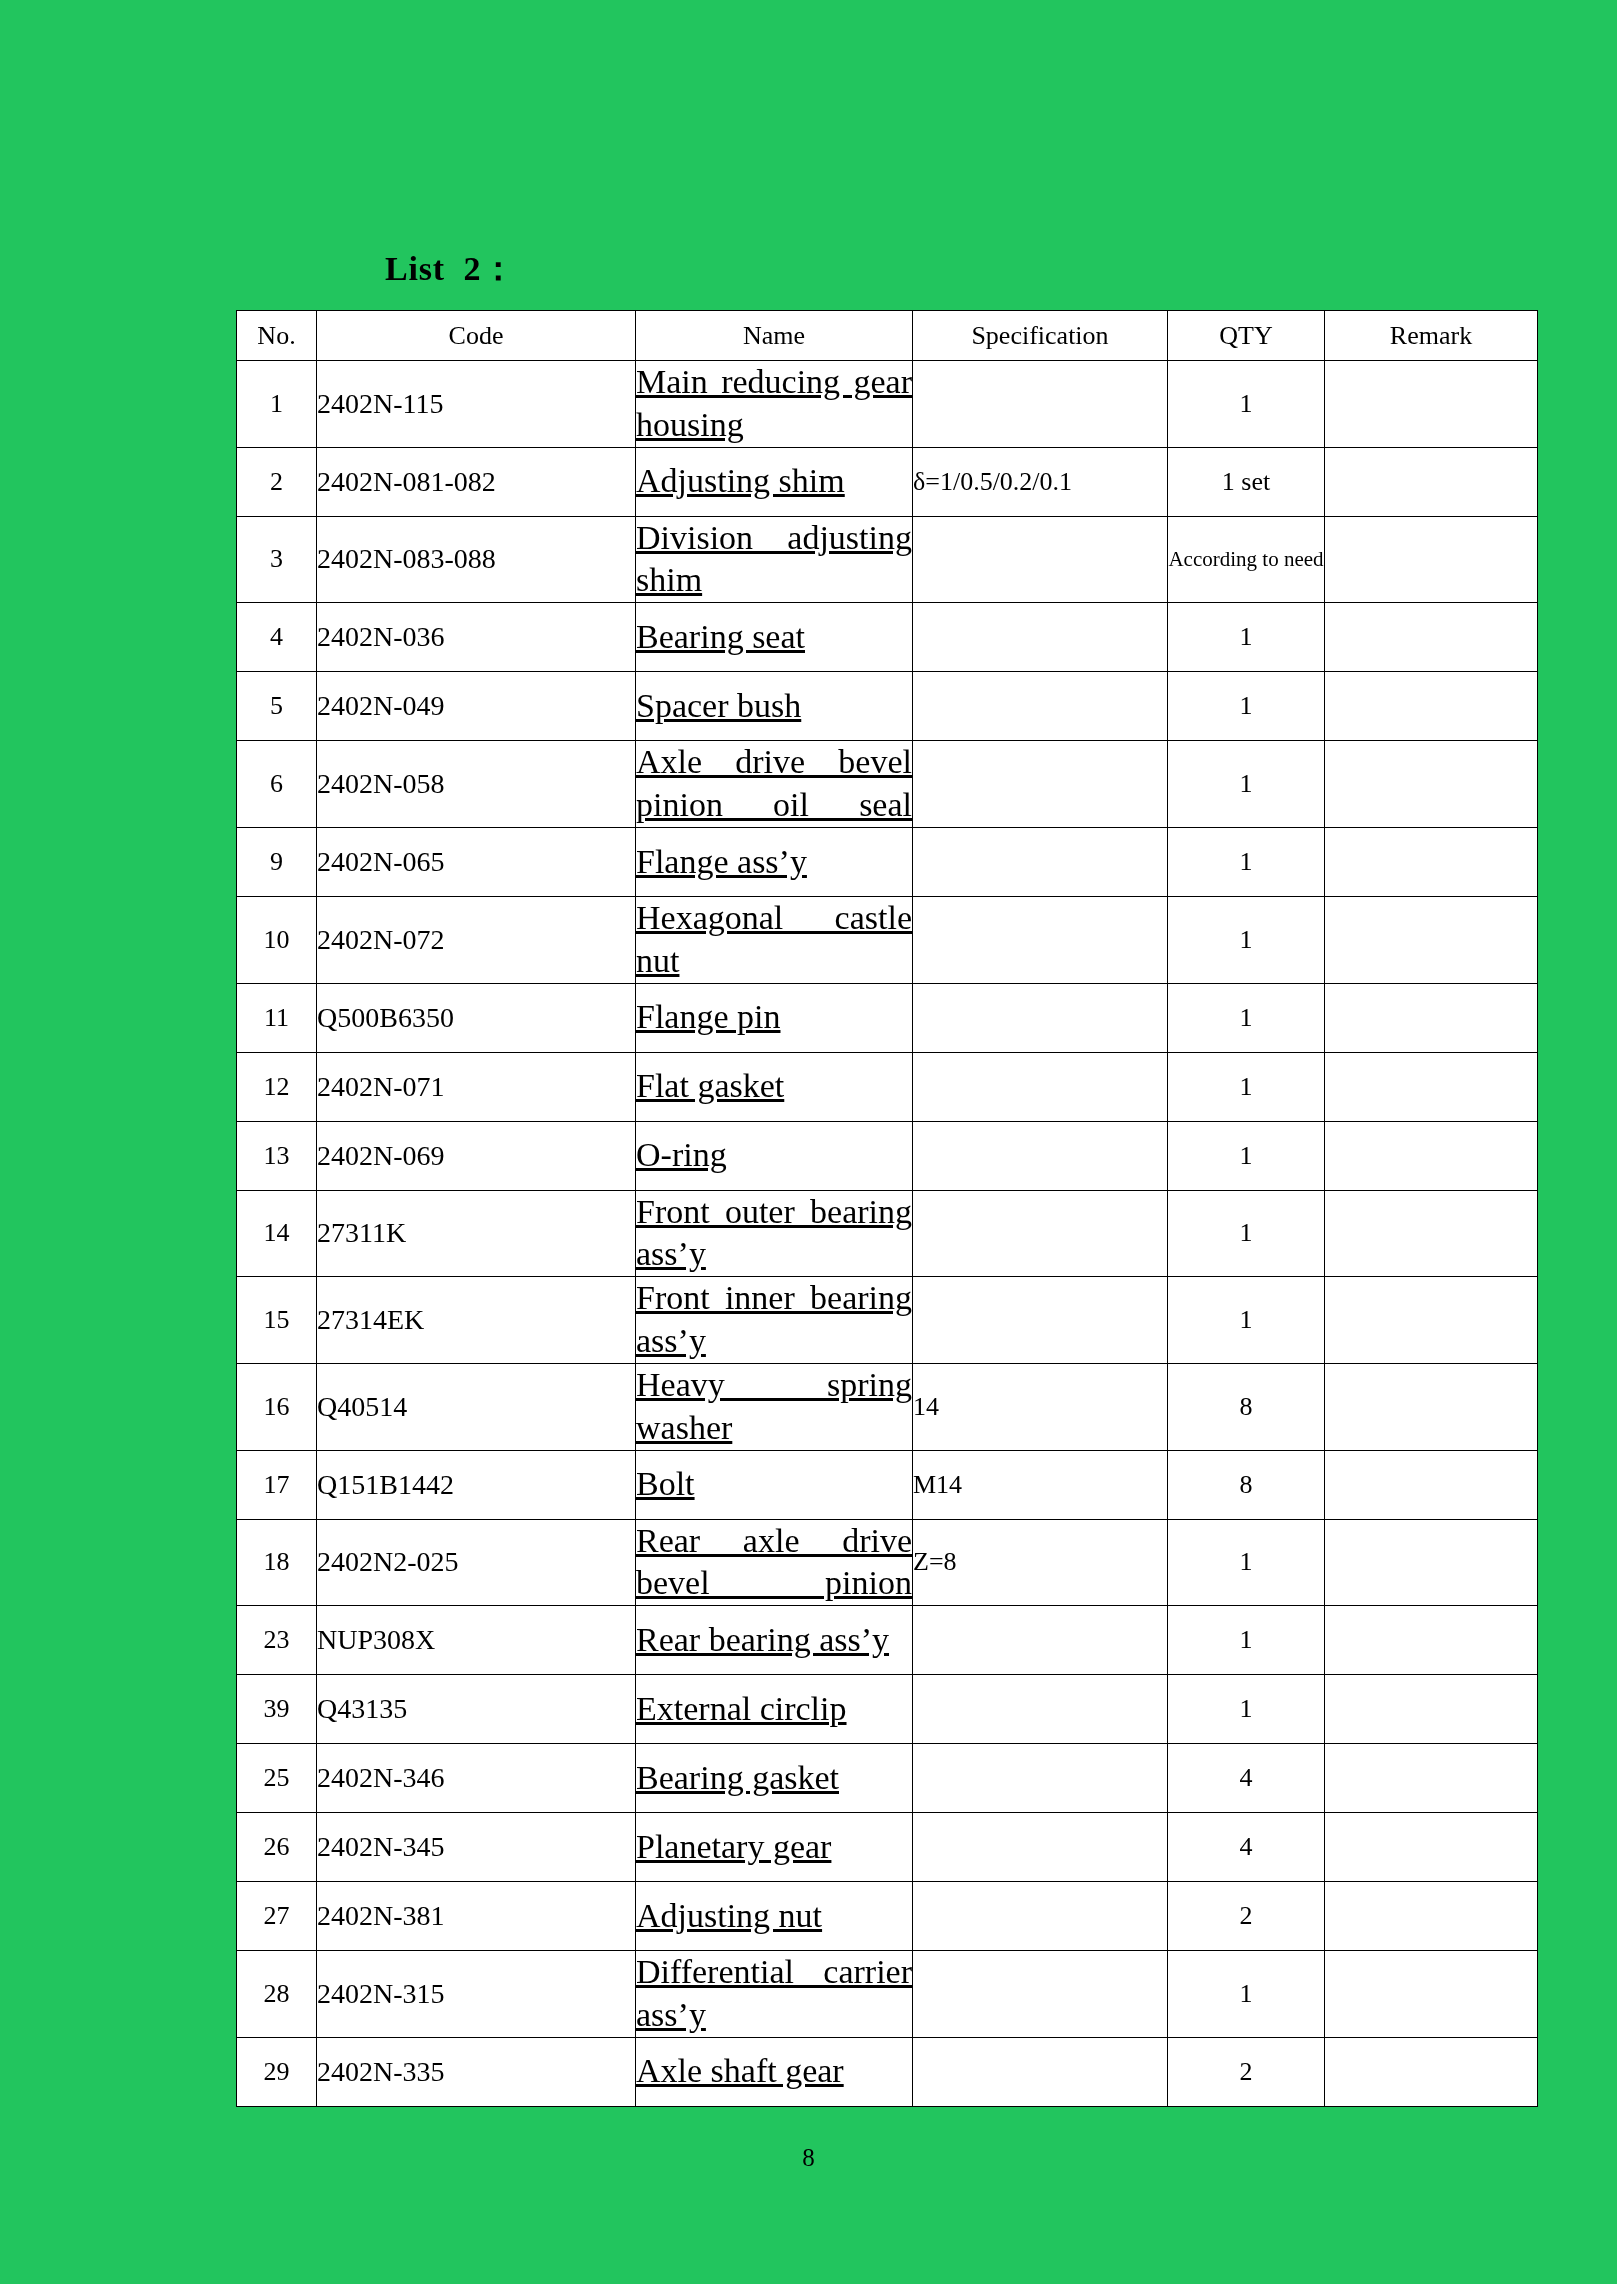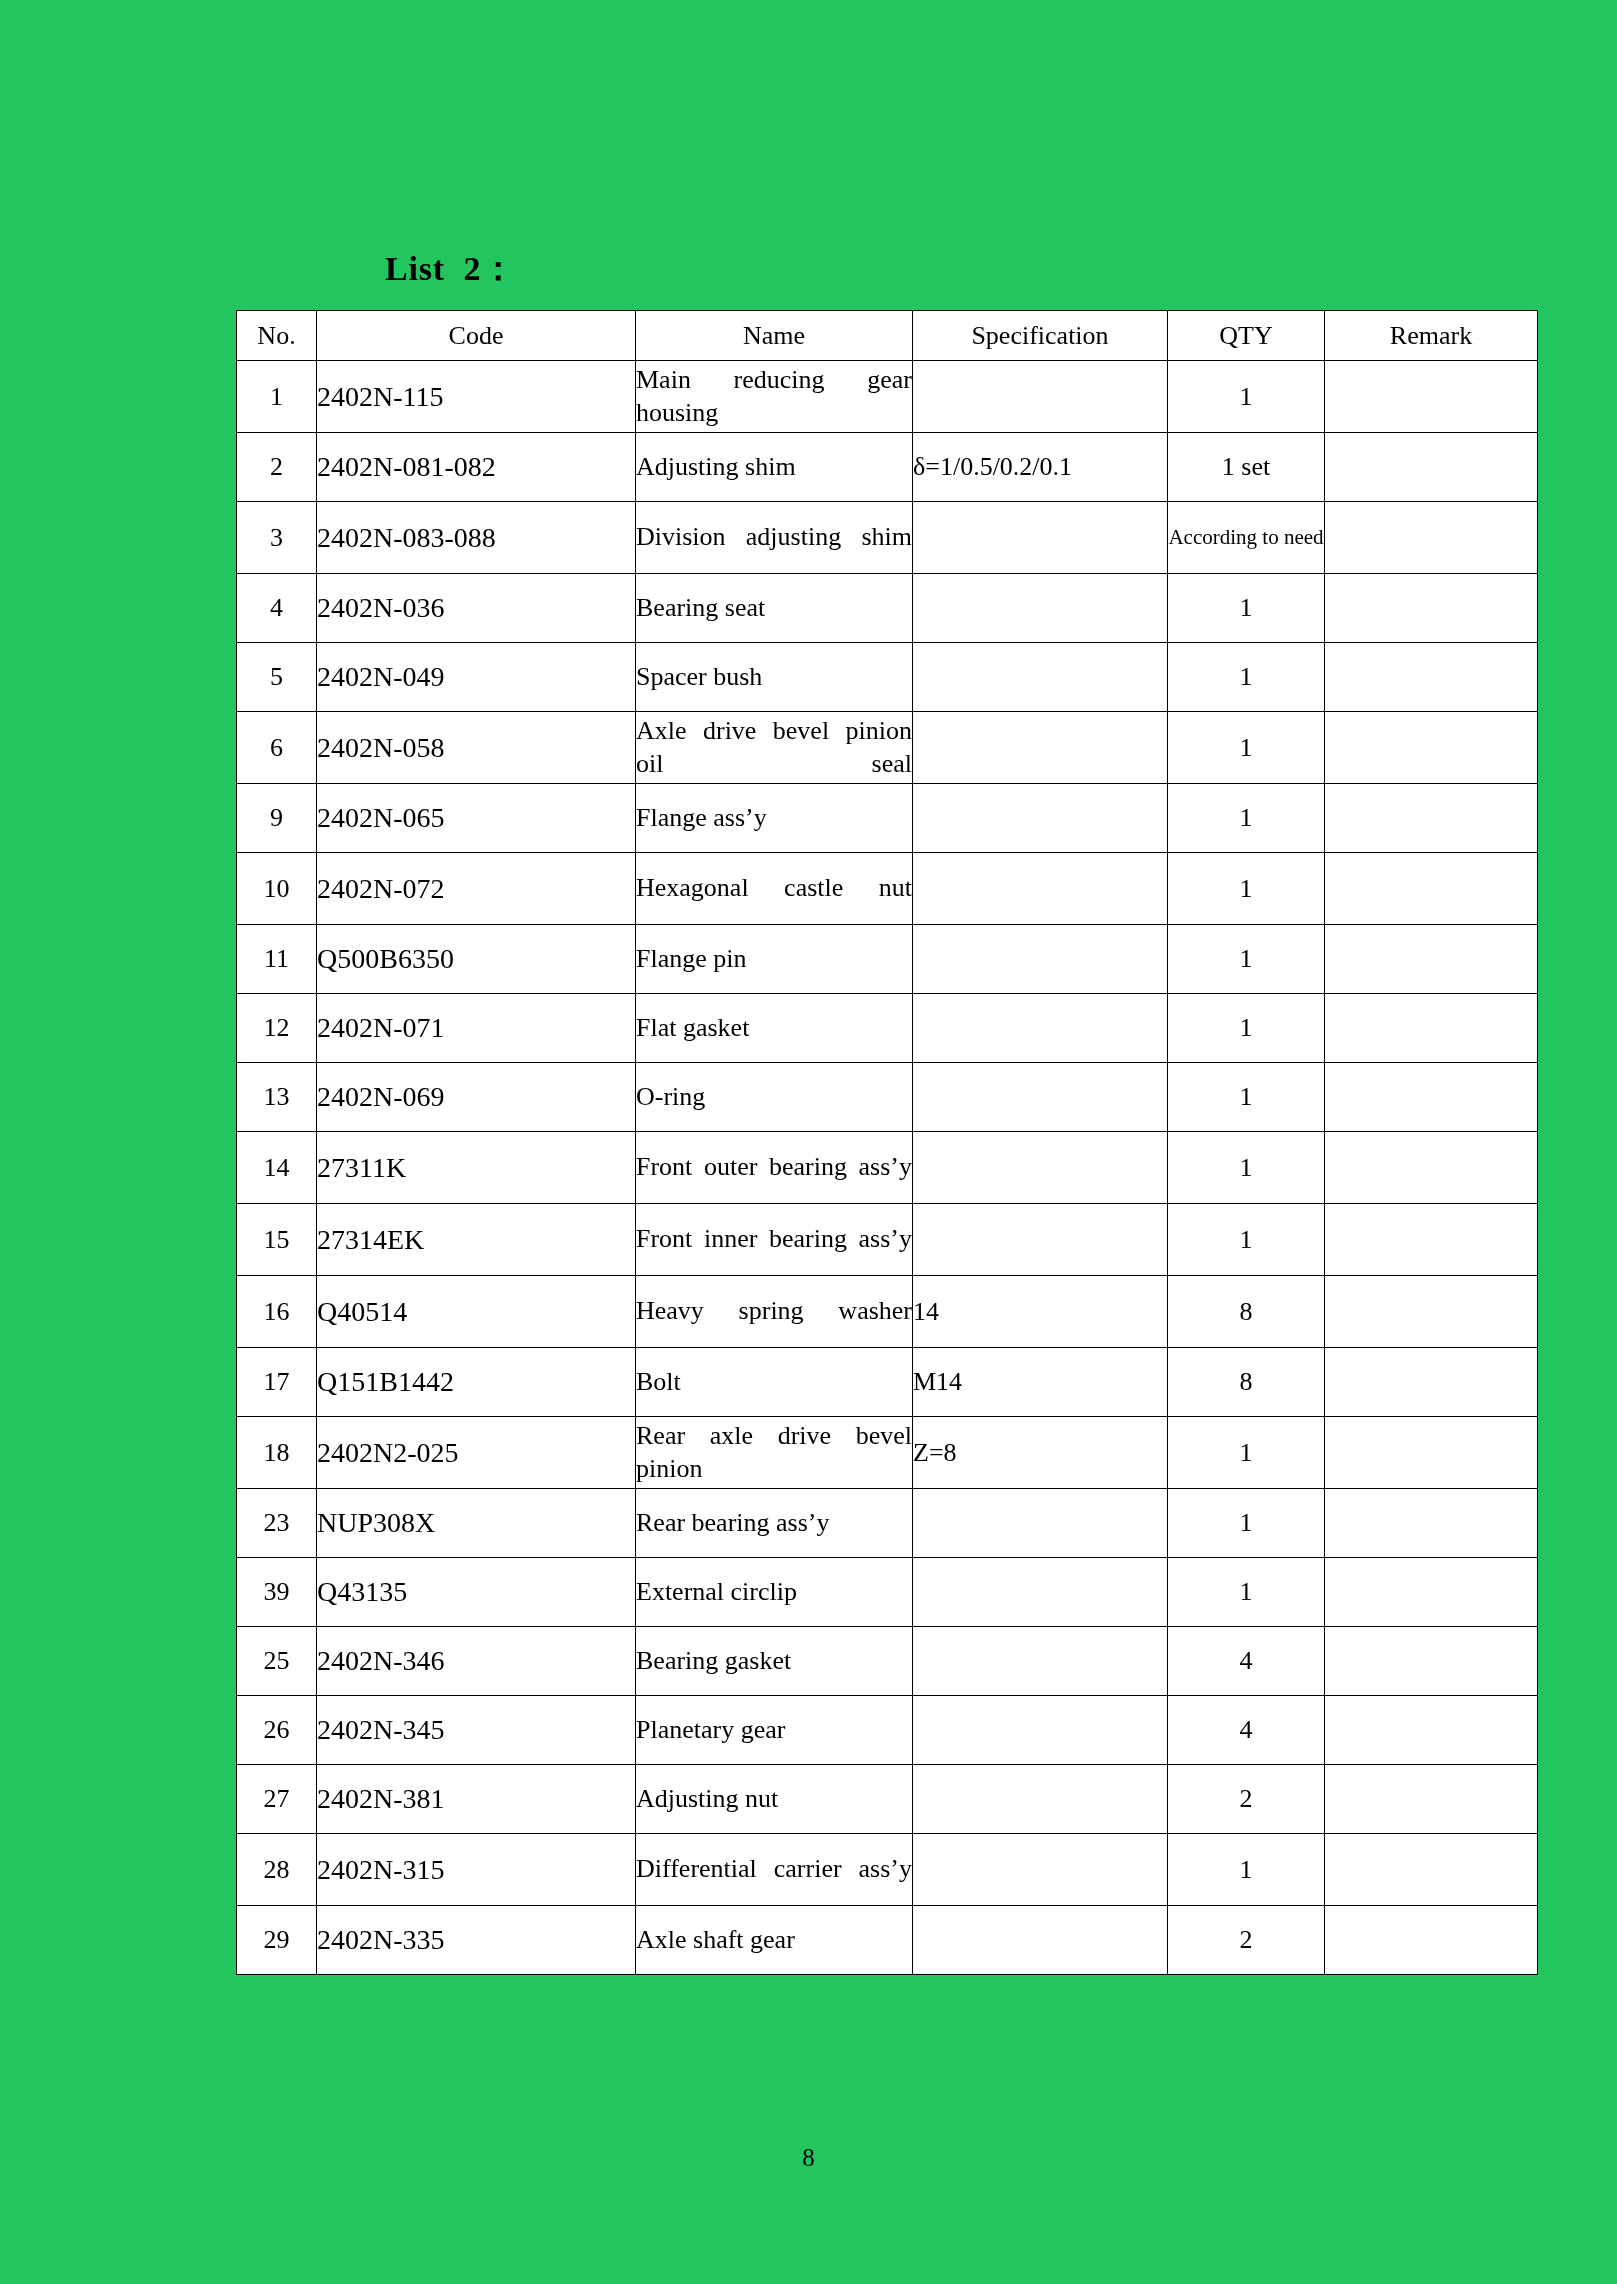--- a/index.html
+++ b/index.html
@@ -83,22 +83,23 @@
     text-align: left;
     padding-left: 14px;
     font-size: 28px;
     white-space: nowrap;
   }
   td.cell-name {
     text-align: justify;
     text-align-last: justify;
     padding-left: 9.3px;
     padding-right: 9.3px;
-    font-size: 26px;
+    font-size: 34px;
     line-height: 1.26;
+    text-decoration: underline;
   }
   td.cell-name.single {
     text-align: left;
     text-align-last: left;
     white-space: nowrap;
   }
   td.cell-spec {
     text-align: left;
     padding-left: 11px;
     font-size: 26px;

